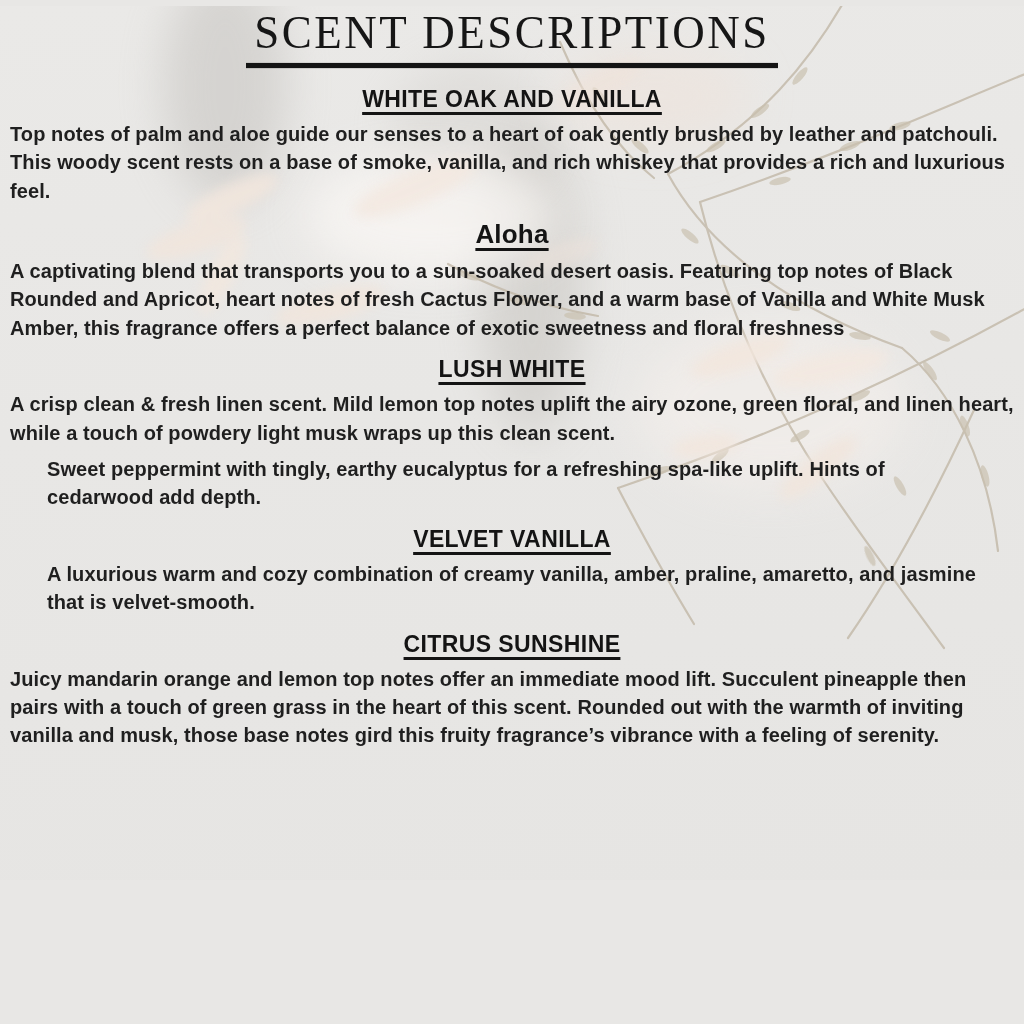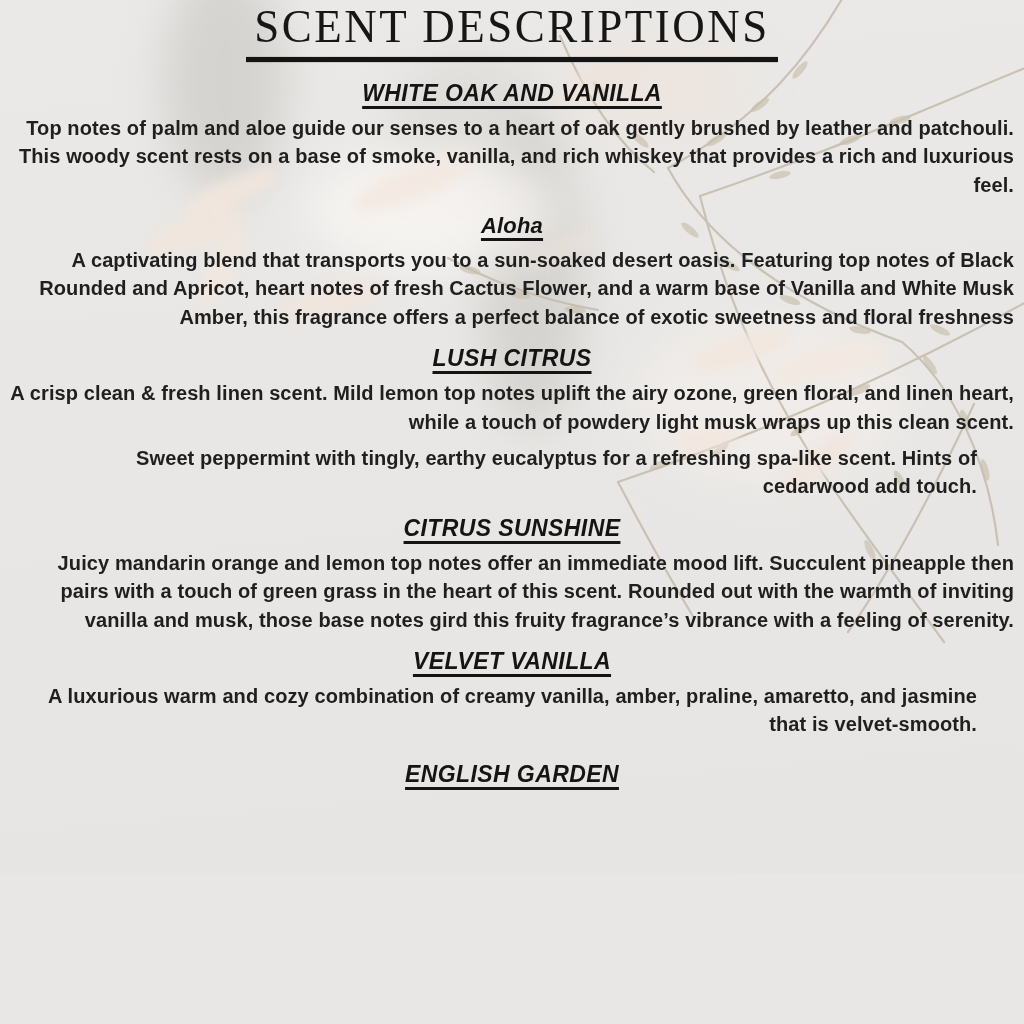--- a/index.html
+++ b/index.html
@@ -1,21 +1,21 @@
 <!DOCTYPE html>
 <html><head>
 <meta charset="utf-8">
 <style>
   html,body{margin:0;padding:0;}
   body{
     width:1024px;height:1024px;overflow:hidden;
     background:#e8e7e5;
     font-family:"Liberation Sans",sans-serif;
   }
-  .page{position:relative;width:1024px;height:874px;background:linear-gradient(175deg,#eae9e7 0%,#e8e7e5 45%,#e6e5e3 100%);}
+  .page{position:relative;width:1024px;height:874px;background:linear-gradient(175deg,#eae9e7 0%,#e8e7e5 45%,#e6e5e3 100%);margin-top:6px;}
   .bg{position:absolute;left:0;top:0;width:1024px;height:1024px;pointer-events:none;}
   .content{
     position:relative;z-index:2;
     display:flex;flex-direction:column;align-items:center;
     padding-top:5px;
   }
   .title{
     font-family:"Liberation Serif","DejaVu Serif",serif;
     font-weight:400;
     font-size:45px;
@@ -32,30 +32,29 @@
   .scent-heading{
     font-size:23px;
     font-weight:800;
     color:#141414;
     letter-spacing:0.4px;
     margin:6px 0 7px 0;
     text-decoration:underline;
     text-decoration-thickness:2.5px;
     text-underline-offset:5px;
     text-align:center;
-    font-style:italic;
   }
-  .scent.aloha .scent-heading{font-size:22px;letter-spacing:0.2px;}
+  .scent.aloha .scent-heading{font-size:26px;letter-spacing:0.2px;}
   .scent-desc{
     margin:0;
     font-size:20px;
     font-weight:700;
     color:#1f1f1f;
     line-height:1.42;
-    text-align:right;
+    text-align:left;
     max-width:1004px;
     letter-spacing:0.1px;
   }
   .scent.narrow .scent-desc{max-width:930px;}
 </style>
 </head>
 <body>
 
 <div class="page">
 
@@ -141,38 +140,37 @@
       <h2 class="scent-heading">WHITE OAK AND VANILLA</h2>
       <p class="scent-desc">Top notes of palm and aloe guide our senses to a heart of oak gently brushed by leather and patchouli. This woody scent rests on a base of smoke, vanilla, and rich whiskey that provides a rich and luxurious feel.</p>
     </section>
 
     <section class="scent aloha">
       <h2 class="scent-heading">Aloha</h2>
       <p class="scent-desc">A captivating blend that transports you to a sun-soaked desert oasis. Featuring top notes of Black Rounded and Apricot, heart notes of fresh Cactus Flower, and a warm base of Vanilla and White Musk Amber, this fragrance offers a perfect balance of exotic sweetness and floral freshness</p>
     </section>
 
     <section class="scent">
-      <h2 class="scent-heading">LUSH CITRUS</h2>
+      <h2 class="scent-heading">LUSH WHITE</h2>
       <p class="scent-desc">A crisp clean &amp; fresh linen scent. Mild lemon top notes uplift the airy ozone, green floral, and linen heart, while a touch of powdery light musk wraps up this clean scent.</p>
     </section>
 
     <section class="scent narrow">
-      <p class="scent-desc">Sweet peppermint with tingly, earthy eucalyptus for a refreshing spa-like scent. Hints of cedarwood add touch.</p>
-    </section>
-
-    <section class="scent">
-      <h2 class="scent-heading">CITRUS SUNSHINE</h2>
-      <p class="scent-desc">Juicy mandarin orange and lemon top notes offer an immediate mood lift. Succulent pineapple then pairs with a touch of green grass in the heart of this scent. Rounded out with the warmth of inviting vanilla and musk, those base notes gird this fruity fragrance’s vibrance with a feeling of serenity.</p>
+      <p class="scent-desc">Sweet peppermint with tingly, earthy eucalyptus for a refreshing spa-like uplift. Hints of cedarwood add depth.</p>
     </section>
 
     <section class="scent narrow">
       <h2 class="scent-heading">VELVET VANILLA</h2>
       <p class="scent-desc">A luxurious warm and cozy combination of creamy vanilla, amber, praline, amaretto, and jasmine that is velvet-smooth.</p>
     </section>
 
     <section class="scent">
+      <h2 class="scent-heading">CITRUS SUNSHINE</h2>
+      <p class="scent-desc">Juicy mandarin orange and lemon top notes offer an immediate mood lift. Succulent pineapple then pairs with a touch of green grass in the heart of this scent. Rounded out with the warmth of inviting vanilla and musk, those base notes gird this fruity fragrance’s vibrance with a feeling of serenity.</p>
+    </section>
+
+    <section class="scent">
     </section>
 
     <section class="scent narrow">
-      <h2 class="scent-heading">ENGLISH GARDEN</h2>
     </section>
   </div>
 </div>
 
 </body></html>

